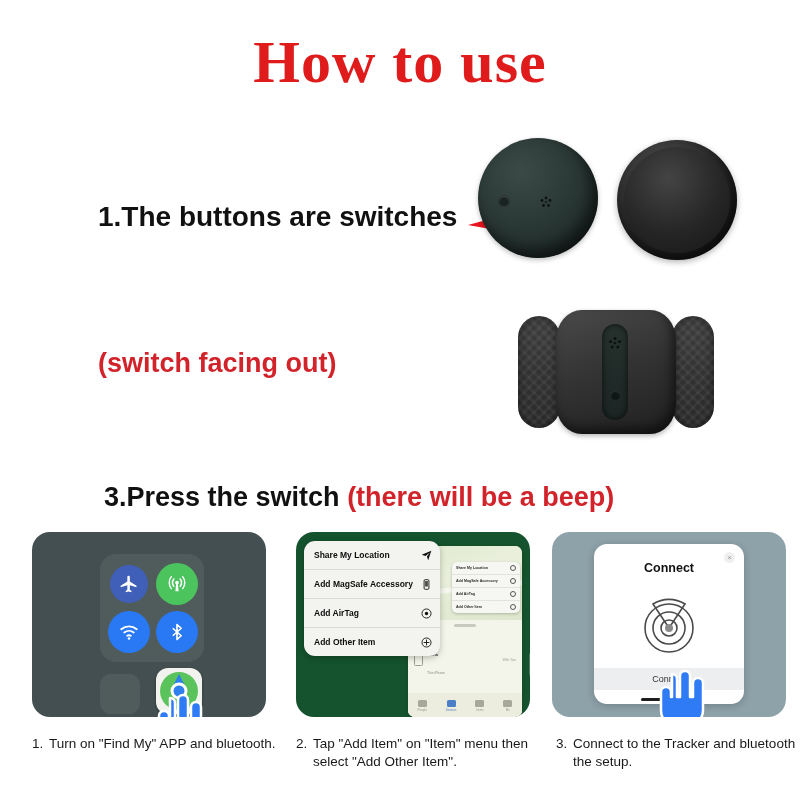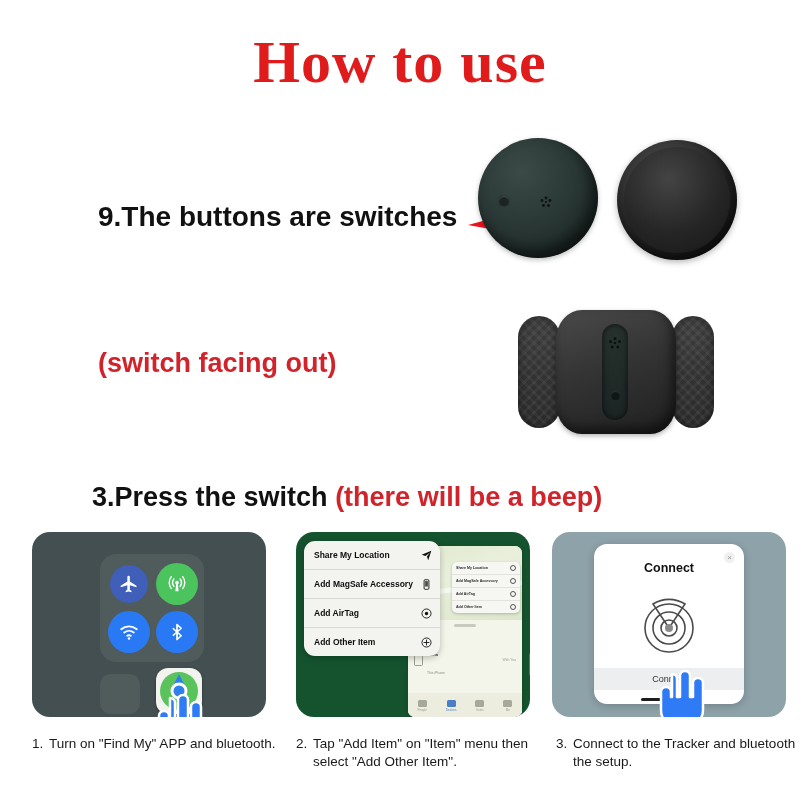--- a/index.html
+++ b/index.html
@@ -15,21 +15,21 @@
     position:absolute;left:0;top:32px;width:800px;text-align:center;
     color:#e01b1b;font-family:"Liberation Serif", serif;
     font-size:60px;font-weight:700;letter-spacing:1px;line-height:1;
   }
 
   
   .step{position:absolute;font-weight:700;color:#111;line-height:1.18;}
   .step .red{color:#d2232a;}
   #step1{left:98px;top:200px;font-size:28px;white-space:nowrap;}
   #step2{left:98px;top:316px;font-size:27px;width:380px;}
-  #step3{left:92px;top:482px;font-size:27px;white-space:nowrap;}
+  #step3{left:104px;top:482px;font-size:27px;white-space:nowrap;}
 
   
   .arrow{position:absolute;left:466px;top:210px;width:62px;height:28px;}
 
   
   .tracker-a{
     position:absolute;left:478px;top:138px;width:120px;height:120px;border-radius:50%;
     background:radial-gradient(circle at 36% 28%, #3b4a47 0%, #2b3936 45%, #16211f 100%);
     box-shadow:inset -6px -8px 14px rgba(0,0,0,.55), 0 2px 5px rgba(0,0,0,.25);
   }
@@ -199,21 +199,21 @@
   #cap3{left:556px;width:240px;}
 </style>
 </head>
 <body>
 
 <div class="page">
 
   <div class="title">How to use</div>
 
   <div class="step" id="step1">
-    <span>9.The buttons are switches</span>
+    <span>1.The buttons are switches</span>
   </div>
 
   <svg class="arrow" viewBox="0 0 62 28">
     <path d="M60 3 L14 15 L60 14 Z" fill="#e8141e"></path>
     <path d="M24 19 L2 15 L24 9 Z" fill="#e8141e"></path>
   </svg>
 
   <div class="tracker-a">
     <div class="btn-dot"></div>
     <svg class="speaker" viewBox="0 0 12 12">

